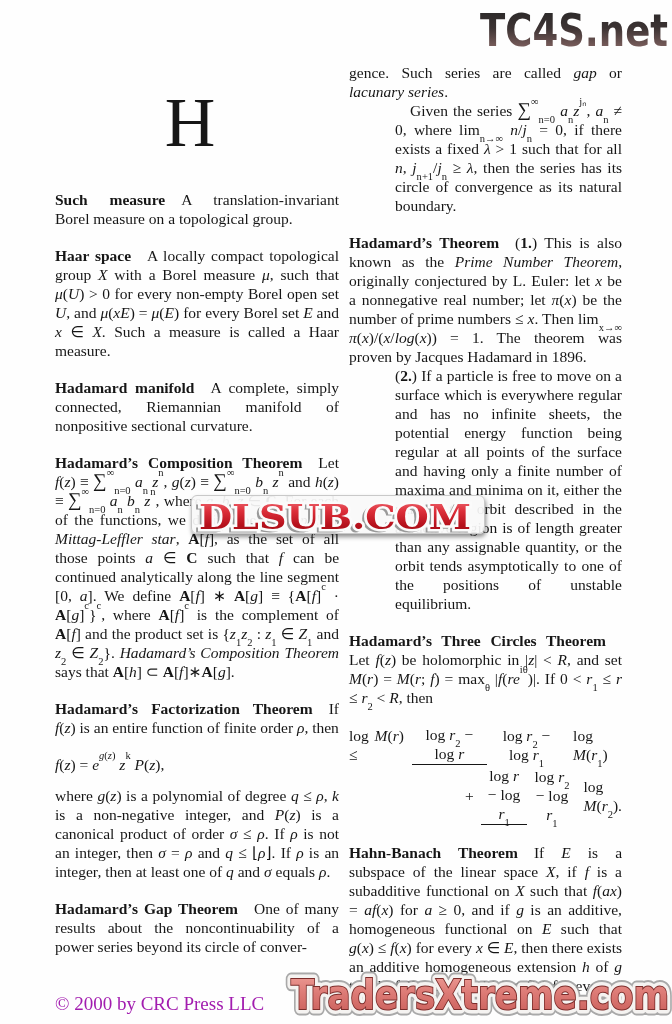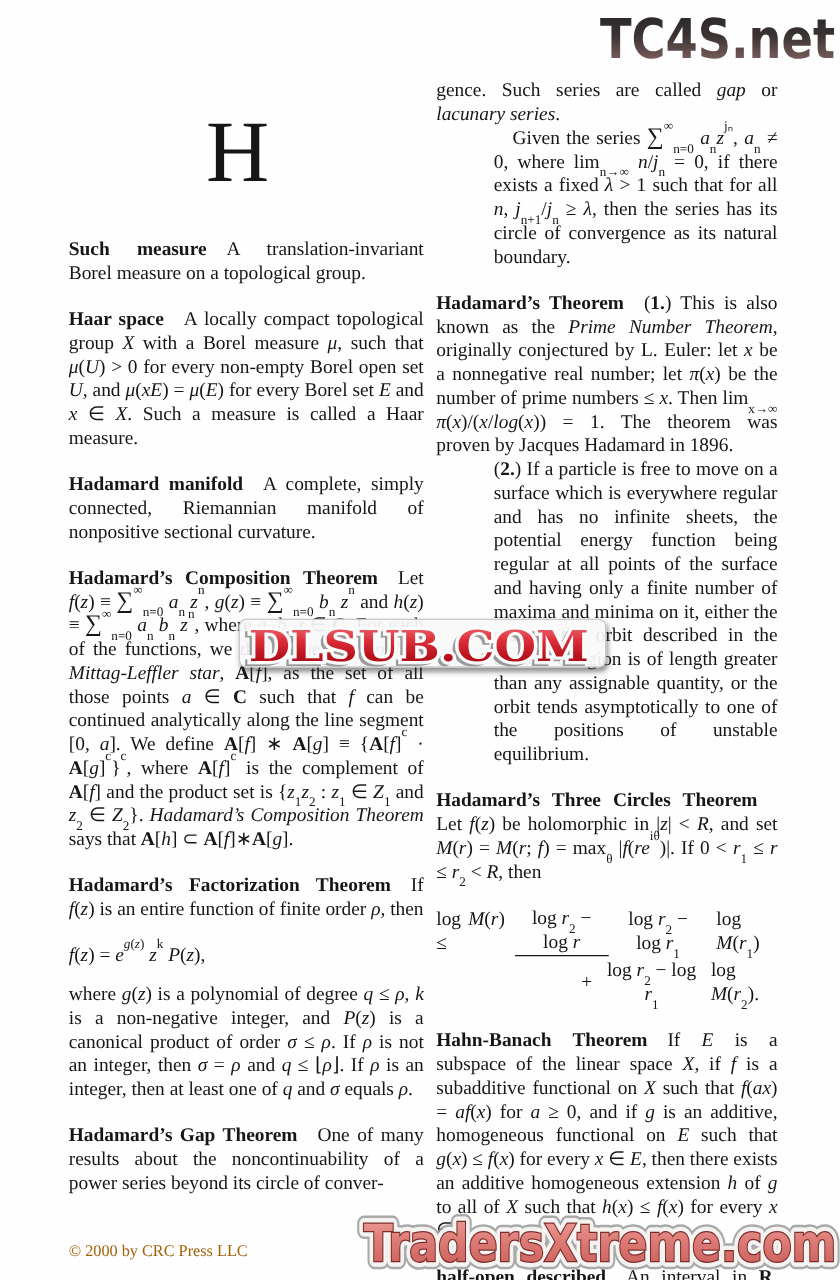--- a/index.html
+++ b/index.html
@@ -20,21 +20,21 @@
   .formula{text-align:left;margin:0 0 12px 0;}
   .mathfrac{margin:0 0 18px 0;}
   .mrow{display:flex;align-items:center;justify-content:flex-start;margin:1px 0;}
   .mrow.cont{margin-left:116px;}
   .mlhs{margin-right:8px;}
   .mpre{margin-right:7px;}
   .frac{display:inline-flex;flex-direction:row;text-align:center;}
   .frac .num{display:block;border-bottom:1.2px solid #161616;padding:0 4px 1px 4px;}
   .frac .den{display:block;padding:1px 4px 0 4px;}
   .mafter{margin-left:7px;}
-  .copyright{position:absolute;left:55px;top:993px;font-size:13px;color:#a16207;}
+  .copyright{position:absolute;left:55px;top:993px;font-size:19px;color:#a21caf;}
   .wm-top{position:absolute;left:476px;top:4px;width:196px;height:50px;}
   .wm-mid{position:absolute;left:189px;top:488px;width:296px;height:52px;}
   .wm-mid .band{position:absolute;left:2px;top:7px;width:292px;height:37px;
       background:rgba(249,249,249,0.93);border:1px solid #c9c9c9;border-radius:6px;
       box-shadow:1px 3px 4px rgba(40,40,40,0.5);}
   .wm-mid svg{position:absolute;left:0;top:0;}
   .wm-bottom{position:absolute;left:284px;top:966px;width:392px;height:56px;}
 </style>
 </head>
 <body>
@@ -74,20 +74,21 @@
           <span class="mlhs">log <i>M</i>(<i>r</i>) ≤</span>
           <span class="frac">
             <span class="num">log <i>r</i><sub>2</sub> − log <i>r</i></span>
             <span class="den">log <i>r</i><sub>2</sub> − log <i>r</i><sub>1</sub></span>
           </span>
           <span class="mafter">log <i>M</i>(<i>r</i><sub>1</sub>)</span>
         </div>
         <div class="mrow cont">
           <span class="mpre">+</span>
           <span class="frac">
+            <span class="num">log <i>r</i> − log <i>r</i><sub>1</sub></span>
             <span class="den">log <i>r</i><sub>2</sub> − log <i>r</i><sub>1</sub></span>
           </span>
           <span class="mafter">log <i>M</i>(<i>r</i><sub>2</sub>).</span>
         </div>
       </div>
       <div class="entry"><b class="term">Hahn-Banach Theorem</b><span class="termgap"></span><span>If <i>E</i> is a subspace of the linear space <i>X</i>, if <i>f</i> is a subadditive functional on <i>X</i> such that <i>f</i>(<i>ax</i>) = <i>af</i>(<i>x</i>) for <i>a</i> ≥ 0, and if <i>g</i> is an additive, homogeneous functional on <i>E</i> such that <i>g</i>(<i>x</i>) ≤ <i>f</i>(<i>x</i>) for every <i>x</i> ∈ <i>E</i>, then there exists an additive homogeneous extension <i>h</i> of <i>g</i> to all of <i>X</i> such that <i>h</i>(<i>x</i>) ≤ <i>f</i>(<i>x</i>) for every <i>x</i> ∈ <i>X</i>.</span></div>
       <div class="entry"><b class="term">half-open described</b><span class="termgap"></span><span>An interval in <b>R</b>, closed (i.e., containing the endpoint) at one end and open at the other; hence, [, ) =</span></div>
     </div>
 
   <div class="wm-mid">

